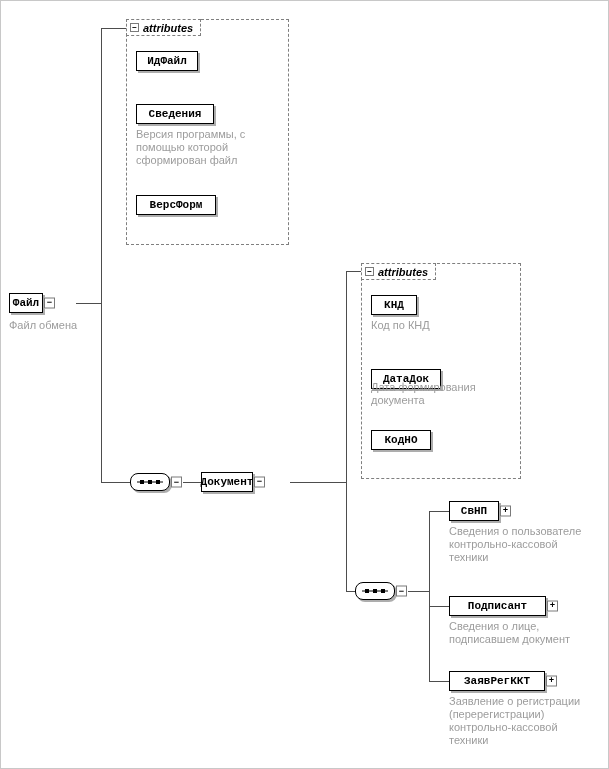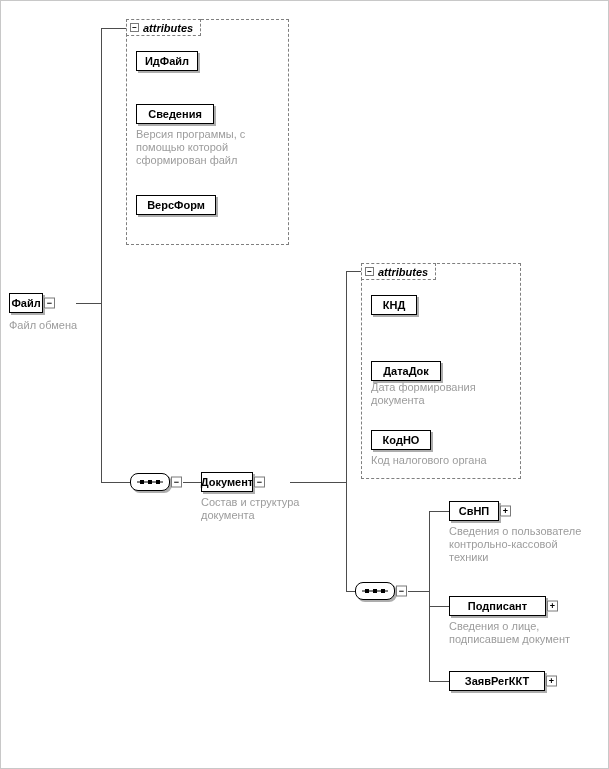--- a/index.html
+++ b/index.html
@@ -10,20 +10,21 @@
     background:#ffffff; border:1px solid #c8c8c8; overflow:hidden;
   }
   .line { position:absolute; background:#4d4d4d; }
   .line.h { height:1px; }
   .line.v { width:1px; }
   .el {
     position:absolute; height:20px; background:#fff;
     border:1px solid #000; box-shadow:2px 2px 0 0 #adadad;
     display:flex; align-items:center; justify-content:center;
     padding:0 16px;
+    font-family:Liberation Mono, monospace;
   }
   .el-name { font-size:11px; font-weight:bold; color:#000; white-space:nowrap; }
   .toggle {
     position:absolute; right:-13px; top:50%; transform:translateY(-50%);
     width:11px; height:11px; background:#fff; border:1px solid #7a7a7a;
     display:flex; align-items:center; justify-content:center;
     font-size:9px; font-weight:bold; line-height:1; color:#000;
   }
   .desc { position:absolute; font-size:11px; line-height:13px; color:#9c9c9c; }
   .attrs { position:absolute; background:#fff; border:1px dashed #7f7f7f; }
@@ -95,41 +96,40 @@
       <rect x="11" y="2" width="4" height="4" fill="#000"></rect>
       <rect x="19" y="2" width="4" height="4" fill="#000"></rect>
     </svg>
     <span class="toggle">−</span>
   </div>
 
   <div class="el" style="left:200px;top:471px;width:52px">
     <span class="el-name">Документ</span>
     <span class="toggle">−</span>
   </div>
-  <div class="desc" style="left:200px;top:495px;width:112px">Состав и структура документа</div>
 
   <div class="attrs" style="left:360px;top:262px;width:160px;height:216px"></div>
   <div class="attrs-tab" style="left:360px;top:262px">
     <span class="tab-toggle">−</span>
     <span class="attrs-label">attributes</span>
   </div>
 
   <div class="el" style="left:370px;top:294px;width:46px">
     <span class="el-name">КНД</span>
   </div>
+  <div class="desc" style="left:370px;top:318px;width:145px">Код по КНД</div>
 
-  <div class="el" style="left:370px;top:360px;width:70px">
+  <div class="el" style="left:370px;top:368px;width:70px">
     <span class="el-name">ДатаДок</span>
   </div>
   <div class="desc" style="left:370px;top:380px;width:118px">Дата формирования документа</div>
 
   <div class="el" style="left:370px;top:429px;width:60px">
     <span class="el-name">КодНО</span>
   </div>
-  <div class="desc" style="left:370px;top:453px;width:145px">Код налогового органа</div>
 
   <div class="seq" style="left:354px;top:581px">
     <svg width="26" height="8" viewBox="0 0 26 8">
       <line x1="0" y1="4" x2="26" y2="4" stroke="#000" stroke-width="1"></line>
       <rect x="3" y="2" width="4" height="4" fill="#000"></rect>
       <rect x="11" y="2" width="4" height="4" fill="#000"></rect>
       <rect x="19" y="2" width="4" height="4" fill="#000"></rect>
     </svg>
     <span class="toggle">−</span>
   </div>
@@ -143,14 +143,15 @@
   <div class="el" style="left:448px;top:595px;width:97px">
     <span class="el-name">Подписант</span>
     <span class="toggle">+</span>
   </div>
   <div class="desc" style="left:448px;top:619px;width:124px">Сведения о лице, подписавшем документ</div>
 
   <div class="el" style="left:448px;top:670px;width:96px">
     <span class="el-name">ЗаявРегККТ</span>
     <span class="toggle">+</span>
   </div>
+  <div class="desc" style="left:448px;top:694px;width:136px">Заявление о регистрации (перерегистрации) контрольно-кассовой техники</div>
 
 </div>
 
 </body></html>

